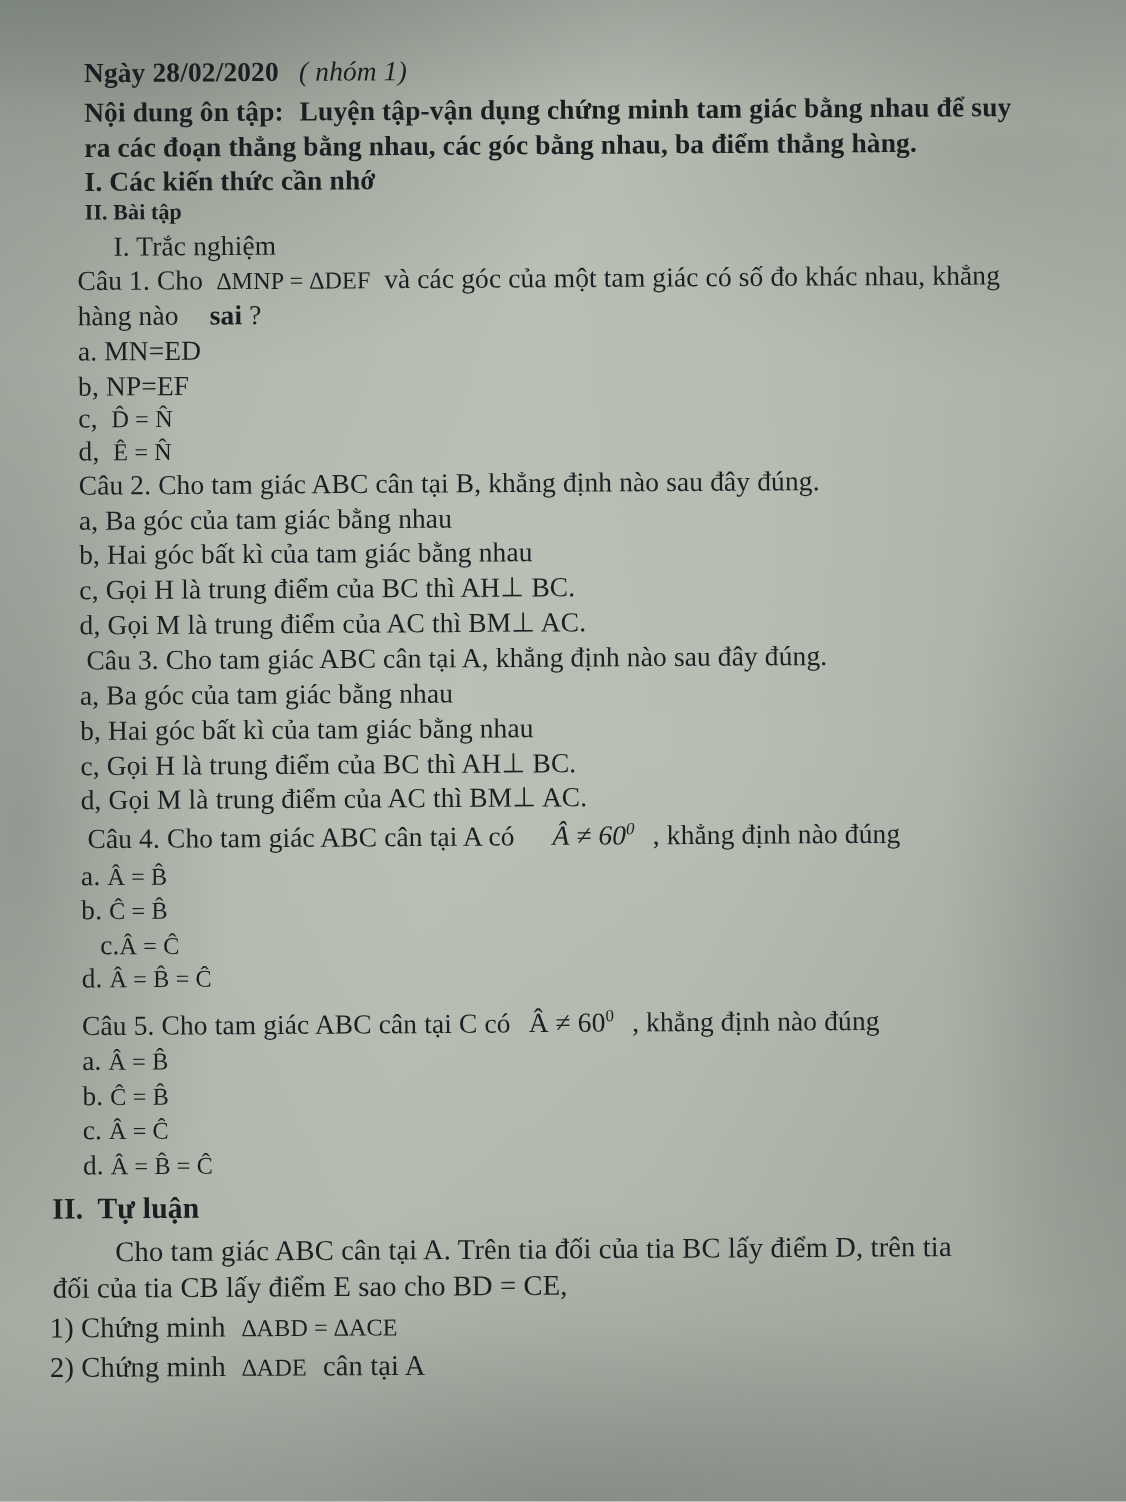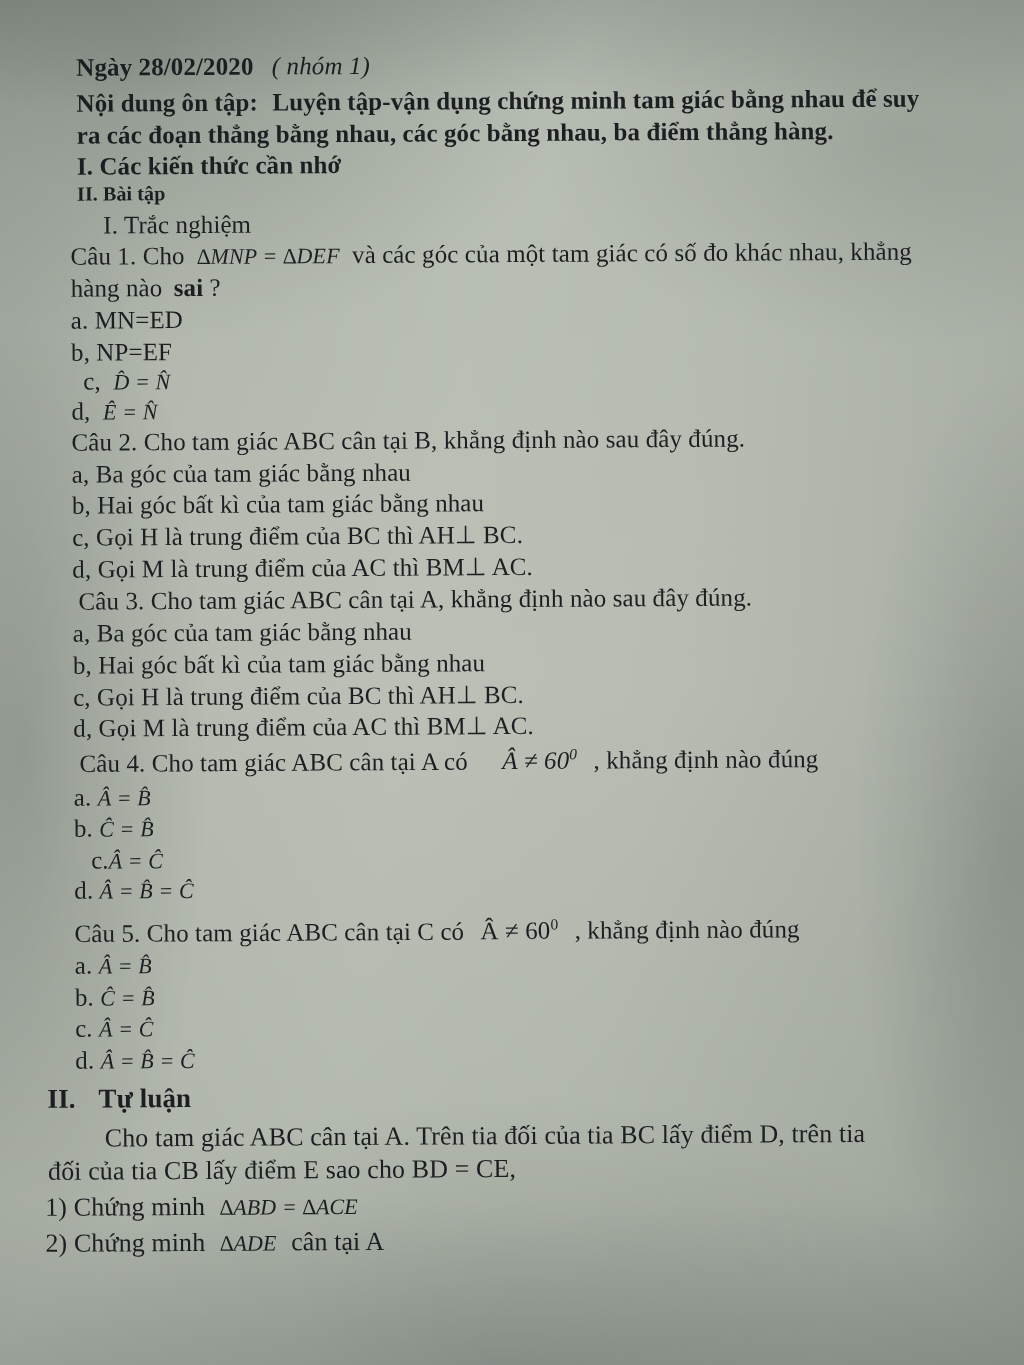--- a/index.html
+++ b/index.html
@@ -50,21 +50,20 @@
   .ln {
     position: absolute;
     white-space: nowrap;
     font-size: 25px;
     line-height: 1.05;
     letter-spacing: 0.1px;
   }
   .b { font-weight: bold; }
   .i { font-style: italic; }
   .mathi {
-    font-style: italic;
     font-size: 22px;
   }
   sup.deg {
     font-size: 0.62em;
     vertical-align: super;
   }
 </style>
 </head>
 <body>
 
@@ -86,26 +85,26 @@
     <div class="ln b" style="left:80px; top:181px; font-size:20px;">II. Bài tập</div>
     <div class="ln" style="left:106px; top:210px;">I. Trắc nghiệm</div>
 
     <div class="ln" style="left:73px; top:241px;">
       <span>Câu 1. Cho</span>
       <span class="mathi" style="margin-left:6px;">∆MNP = ∆DEF</span>
       <span style="margin-left:6px;">và các góc của một tam giác có số đo khác nhau, khẳng</span>
     </div>
     <div class="ln" style="left:73px; top:273px;">
       <span>hàng nào</span>
-      <span class="b" style="margin-left:5px;">sai</span>
+      <span class="b" style="margin-left:22px;">sai</span>
       <span>?</span>
     </div>
     <div class="ln" style="left:73px; top:305px;">a. MN=ED</div>
     <div class="ln" style="left:73px; top:337px;">b, NP=EF</div>
-    <div class="ln" style="left:85px; top:366px;">
+    <div class="ln" style="left:73px; top:366px;">
       <span>c,&nbsp;</span>
       <span class="mathi">D̂ = N̂</span>
     </div>
     <div class="ln" style="left:73px; top:396px;">
       <span>d,&nbsp;</span>
       <span class="mathi">Ê = N̂</span>
     </div>
 
     <div class="ln" style="left:73px; top:427px;">Câu 2.  Cho tam giác ABC cân tại B, khẳng định nào sau đây đúng.</div>
     <div class="ln" style="left:73px; top:459px;">a, Ba góc của tam giác bằng nhau</div>
@@ -150,21 +149,21 @@
     </div>
     <div class="ln" style="left:73px; top:1013px;">
       <span>c.&nbsp;</span><span class="mathi">Â = Ĉ</span>
     </div>
     <div class="ln" style="left:73px; top:1045px;">
       <span>d.&nbsp;</span><span class="mathi">Â = B̂ = Ĉ</span>
     </div>
 
     <div class="ln b" style="left:45px; top:1082px; font-size:27px;">
       <span>II.</span>
-      <span style="margin-left:16px;">Tự luận</span>
+      <span style="margin-left:6px;">Tự luận</span>
     </div>
     <div class="ln" style="left:102px; top:1122px; font-size:26px;">Cho tam giác ABC cân tại A. Trên tia đối của tia BC lấy điểm D, trên tia</div>
     <div class="ln" style="left:45px; top:1155px; font-size:26px;">đối của tia CB lấy điểm E sao cho  BD = CE,</div>
     <div class="ln" style="left:42px; top:1191px; font-size:26px;">
       <span>1) Chứng minh</span>
       <span class="mathi" style="margin-left:8px;">∆ABD = ∆ACE</span>
     </div>
     <div class="ln" style="left:42px; top:1227px; font-size:26px;">
       <span>2) Chứng minh</span>
       <span class="mathi" style="margin-left:8px;">∆ADE</span>

